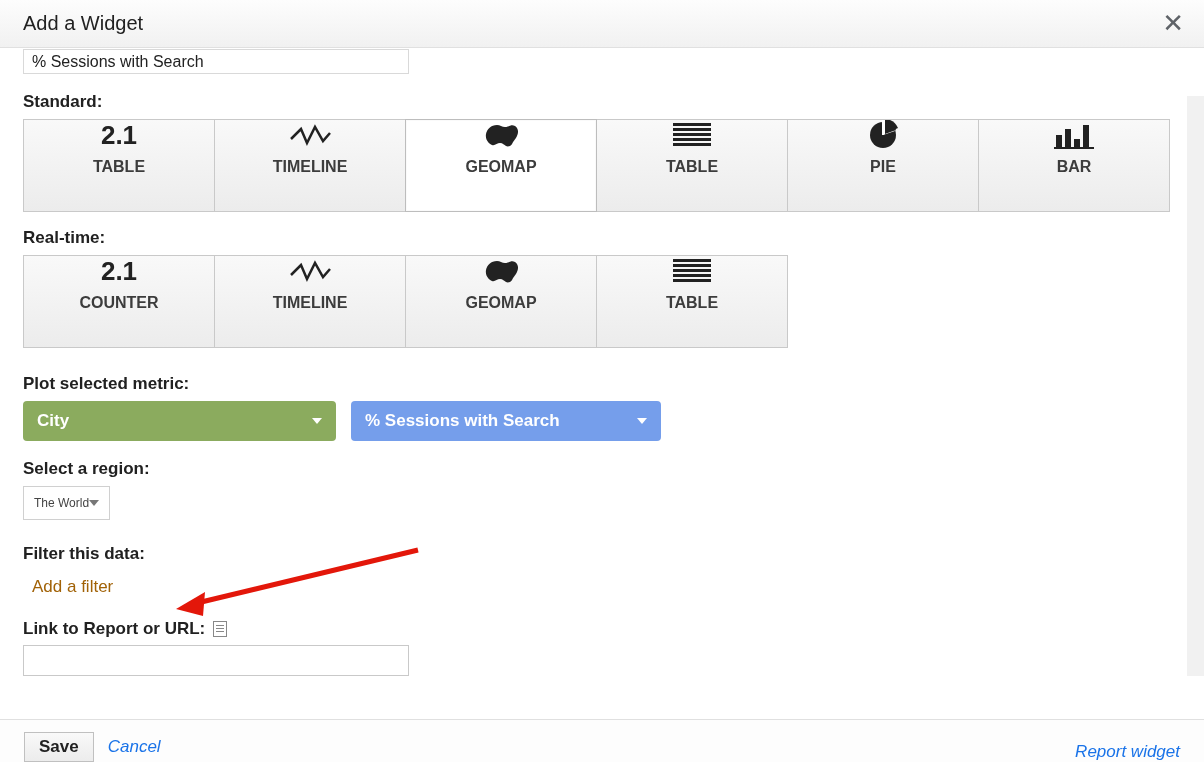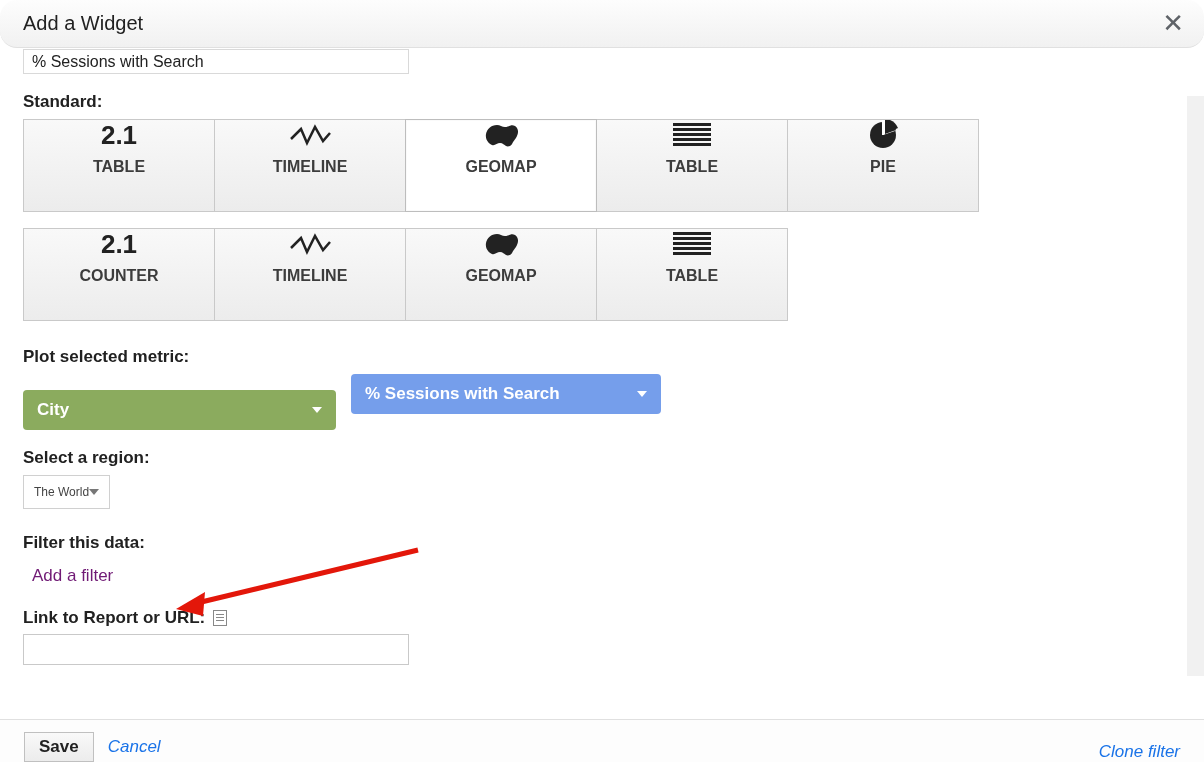--- a/index.html
+++ b/index.html
@@ -14,21 +14,20 @@
     }
     .dialog-header {
       height: 48px;
       background: linear-gradient(to bottom, #fdfdfd, #f1f1f1);
       border-bottom: 1px solid #e0e0e0;
       display: flex;
       align-items: center;
       justify-content: space-between;
       padding-left: 23px;
       padding-right: 12px;
-      border-radius: 17px;
     }
     .dialog-title {
       font-size: 20px;
       color: #212121;
     }
     .close-btn {
       font-size: 26px;
       color: #5f6368;
       cursor: pointer;
       padding: 4px 8px;
@@ -93,33 +92,33 @@
       height: 40px;
       border-radius: 4px;
       display:flex; align-items:center; justify-content:space-between;
       padding: 0 14px;
       font-size: 17px;
       font-weight: 700;
       color: #fff;
       cursor: pointer;
       min-width: 150px;
     }
-    .pill-green { background:#8bab5e; width:313px;margin-top:16px;}
+    .pill-green { background:#8bab5e; width:313px;}
     .pill-blue  { background:#759eeb; width:310px;}
     .caret-down {
       width:0; height:0; border-left:5px solid transparent; border-right:5px solid transparent; border-top:6px solid #fff;
     }
     .region-select {
       display:inline-flex; align-items:center; gap:0;
       height:34px; border:1px solid #d0d0d0; background:#fff;
       padding:0 10px; font-size:12px; color:#444; cursor:pointer;
       margin-bottom: 24px;
     }
     .region-select .caret-down { border-top-color:#777; }
-    .add-filter { font-size:17px; color:#701a75; cursor:pointer; margin:6px 16px 22px 9px; display:inline-block;text-align:center;}
+    .add-filter { font-size:17px; color:#a16207; cursor:pointer; margin:6px 16px 22px 9px; display:inline-block;text-align:center;}
     .link-label-row { display:flex; align-items:center; gap:8px; margin-bottom:6px;}
     .doc-icon { width:14px; height:16px; border:1px solid #888; position:relative;}
     .doc-icon::before { content:""; position:absolute; left:2px; top:3px; width:8px; height:1px; background:#888; box-shadow:0 3px 0 #888, 0 6px 0 #888;}
     .link-input {
       width:386px; height:31px; border:1px solid #c9c9c9; padding:2px 8px; font-size:15px; outline:none;
     }
     
     .arrow { position:absolute; left:150px; top:496px; width:260px; height:80px; pointer-events:none;}
     
     .footer {
@@ -207,22 +206,37 @@
     <path d="M15 15 L15 0 A15 15 0 0 1 28 9 Z" fill="#fff"></path>
     <path d="M15 15 L15 0 A15 15 0 0 1 28 9 Z" fill="#222" transform="translate(2,-1)"></path>
     <rect x="14" y="0" width="2" height="15" fill="#fff" transform="rotate(0 15 15)"></rect>
     <path d="M15 2 A13 13 0 0 1 27 11 L15 15 Z" fill="#fff"></path>
     <path d="M17 1 A13 13 0 0 1 28 10 L17 14 Z" fill="#222"></path>
   </svg>
               </span>
 </div>
             <div class="wt-label">PIE</div>
           </div>
+          <div class="widget-type">
+            <div>
+  <span class="wicon">
+                <svg width="40" height="28" viewBox="0 0 40 28">
+    <rect x="2" y="14" width="6" height="12" fill="#222"></rect>
+    <rect x="11" y="8" width="6" height="18" fill="#222"></rect>
+    <rect x="20" y="18" width="6" height="8" fill="#222"></rect>
+    <rect x="29" y="4" width="6" height="22" fill="#222"></rect>
+    <rect x="0" y="26" width="40" height="2" fill="#222"></rect>
+  </svg>
+              </span>
+</div>
+            <div class="wt-label">BAR</div>
+          </div>
         </div>
 
+      <div class="sect-label">Real-time:</div>
       <div class="widget-row" id="row-realtime">
           <div class="widget-type">
             <div>
               <span class="wicon" style="font-size:26px;">2.1</span>
             </div>
             <div class="wt-label">COUNTER</div>
           </div>
           <div class="widget-type">
             <div>
   <span class="wicon">
@@ -296,14 +310,14 @@
   <div class="vsb">
       <div class="strip"></div>
     </div>
 </div>
 
 <div class="footer">
   <div class="footer-left">
     <button class="btn-save">Save</button>
     <span class="link-text">Cancel</span>
   </div>
-  <span class="link-text">Clone filter</span>
+  <span class="link-text">Report widget</span>
 </div>
 
 </body></html>

